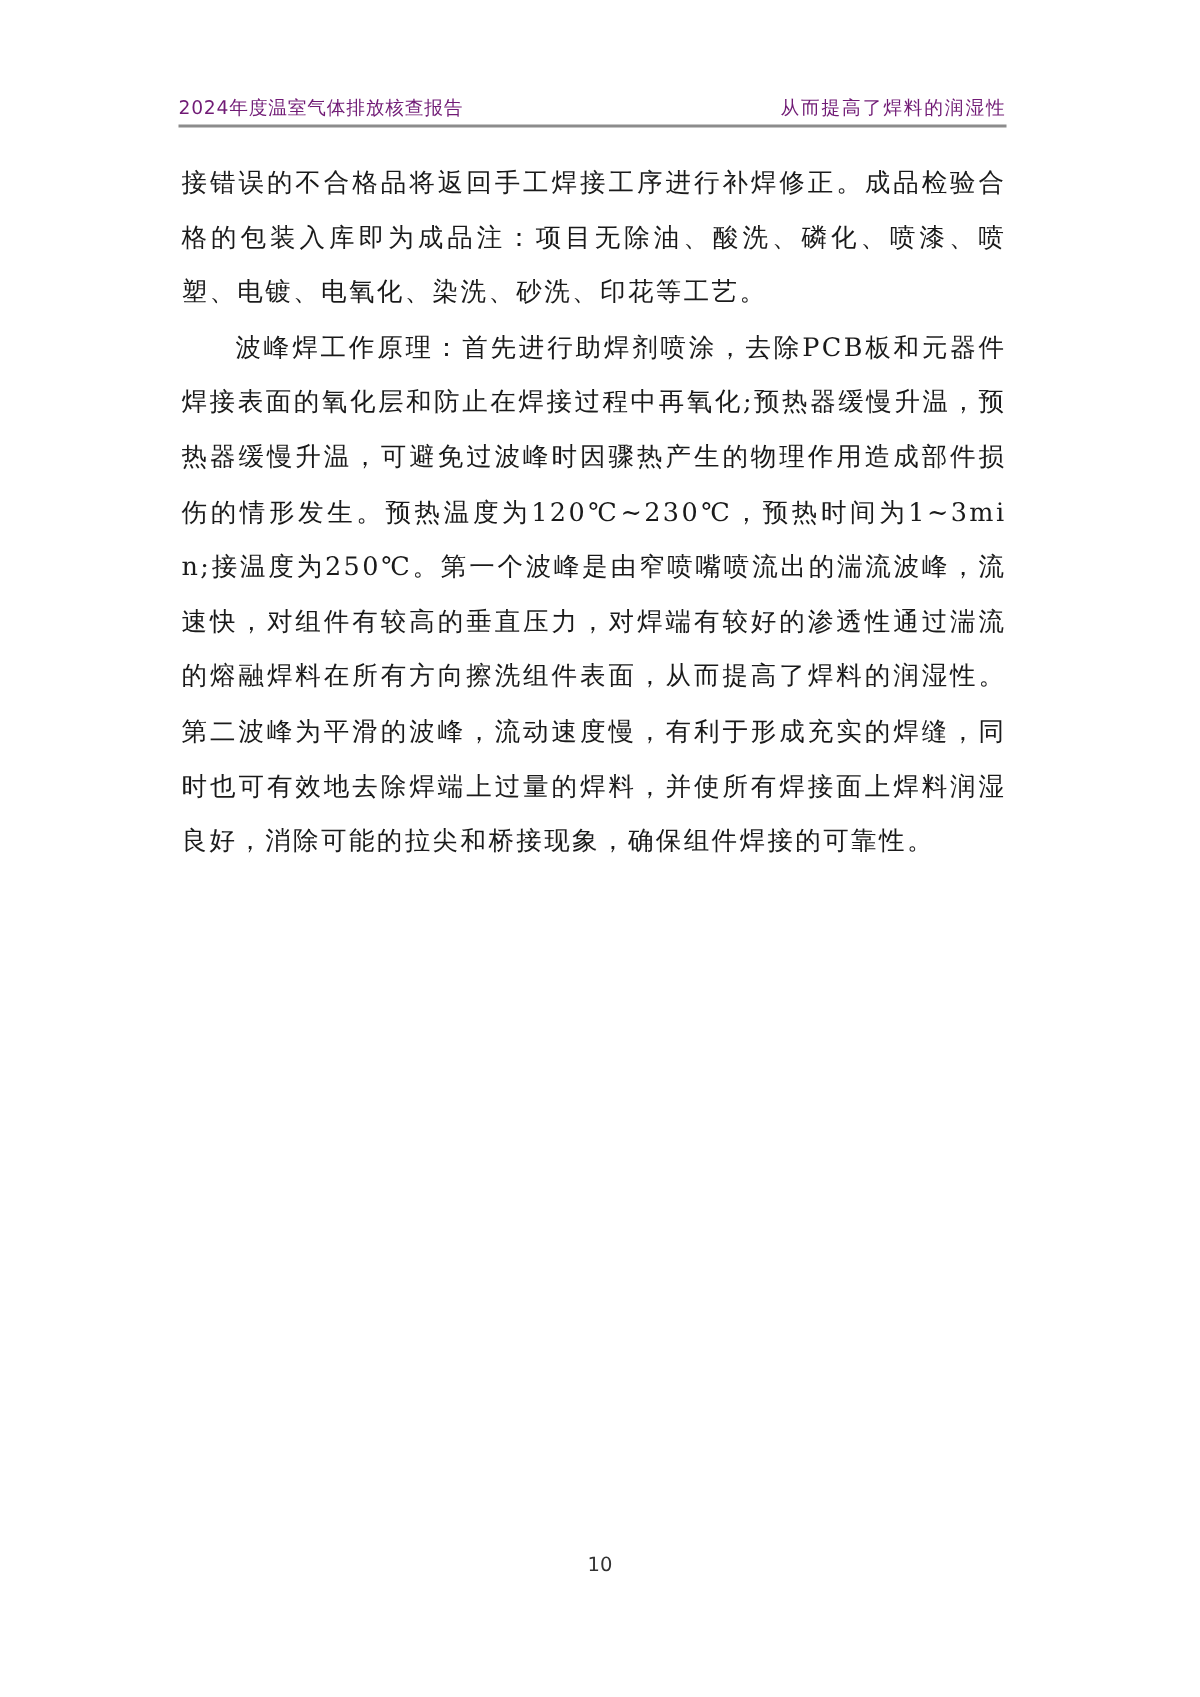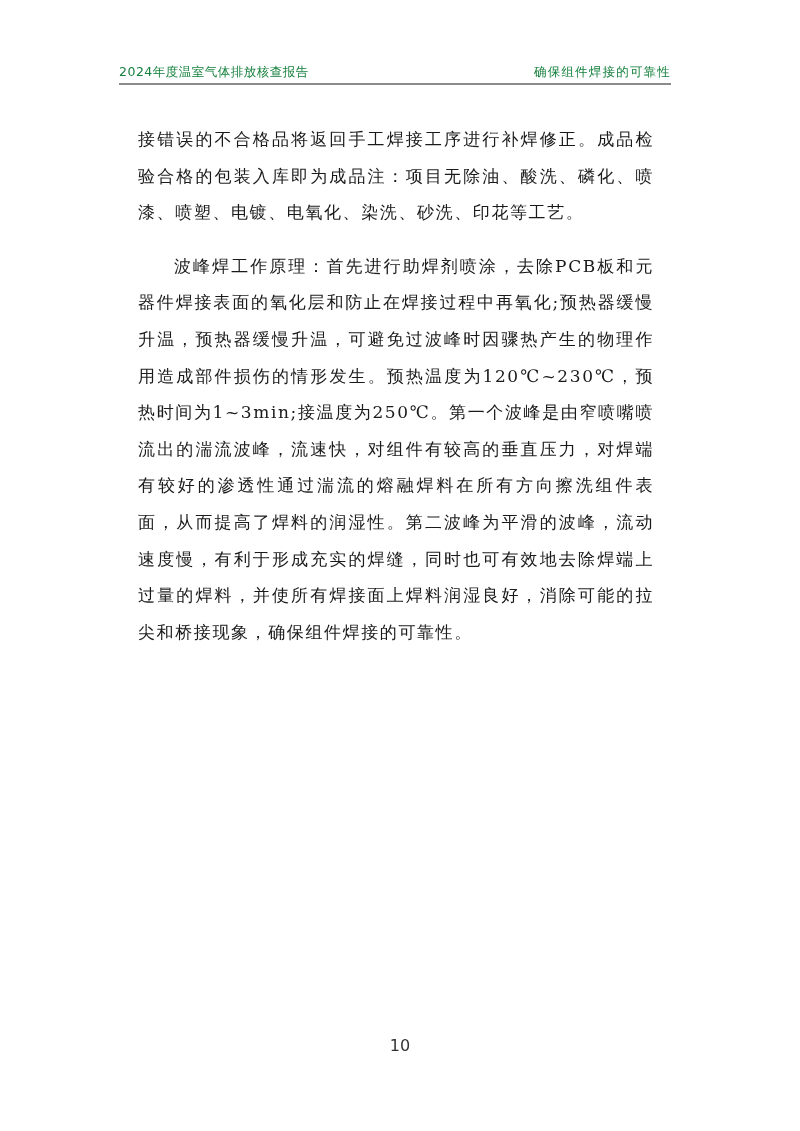--- a/index.html
+++ b/index.html
@@ -15,67 +15,67 @@
       font-family: "DejaVu Serif", "Liberation Serif", serif;
       color: #1a1a1a;
     }
     .page-header {
       position: absolute;
       left: 119px;
       top: 64px;
       width: 552px;
       height: 18px;
       font-size: 12.5px;
-      color: #15803d;
+      color: #701a75;
       font-family: "DejaVu Sans", "Liberation Sans", sans-serif;
       text-align: center;
     }
     .page-header .left { position: absolute; left: 0; top: 0; letter-spacing: 0.5px; }
     .page-header .right { position: absolute; right: 0; top: 0; letter-spacing: 1.2px; }
     .header-rule {
       position: absolute;
       left: 119px;
       top: 83px;
       width: 552px;
       height: 2px;
       background: #8c8c8c;
     }
     .body-text {
       position: absolute;
       left: 121px;
       top: 104px;
       width: 550px;
     }
     .para {
-      margin: 17px;
+      margin: 0;
       font-size: 17px;
       line-height: 36.6px;
       text-align: justify;
       text-align-last: left;
       letter-spacing: 1.6px;
       word-break: break-all;
     }
     .para.indent { text-indent: 36px; }
     .page-number {
       position: absolute;
       left: 0;
       width: 800px;
       top: 1036px;
       text-align: center;
-      font-size: 16px;
+      font-size: 13px;
       color: #333;
       font-family: "DejaVu Sans", "Liberation Sans", sans-serif;
     }
   </style>
 </head>
 <body>
 
 <div class="page-header">
   <span class="left">2024年度温室气体排放核查报告</span>
-  <span class="right">确保组件焊接的可靠性</span>
+  <span class="right">从而提高了焊料的润湿性</span>
 </div>
 <div class="header-rule"></div>
 
 <div class="body-text">
   <p class="para">接错误的不合格品将返回手工焊接工序进行补焊修正。成品检验合格的包装入库即为成品注：项目无除油、酸洗、磷化、喷漆、喷塑、电镀、电氧化、染洗、砂洗、印花等工艺。</p>
   <p class="para indent">波峰焊工作原理：首先进行助焊剂喷涂，去除PCB板和元器件焊接表面的氧化层和防止在焊接过程中再氧化;预热器缓慢升温，预热器缓慢升温，可避免过波峰时因骤热产生的物理作用造成部件损伤的情形发生。预热温度为120℃~230℃，预热时间为1~3min;接温度为250℃。第一个波峰是由窄喷嘴喷流出的湍流波峰，流速快，对组件有较高的垂直压力，对焊端有较好的渗透性通过湍流的熔融焊料在所有方向擦洗组件表面，从而提高了焊料的润湿性。第二波峰为平滑的波峰，流动速度慢，有利于形成充实的焊缝，同时也可有效地去除焊端上过量的焊料，并使所有焊接面上焊料润湿良好，消除可能的拉尖和桥接现象，确保组件焊接的可靠性。</p>
 </div>
 
 <div class="page-number">10</div>
 

